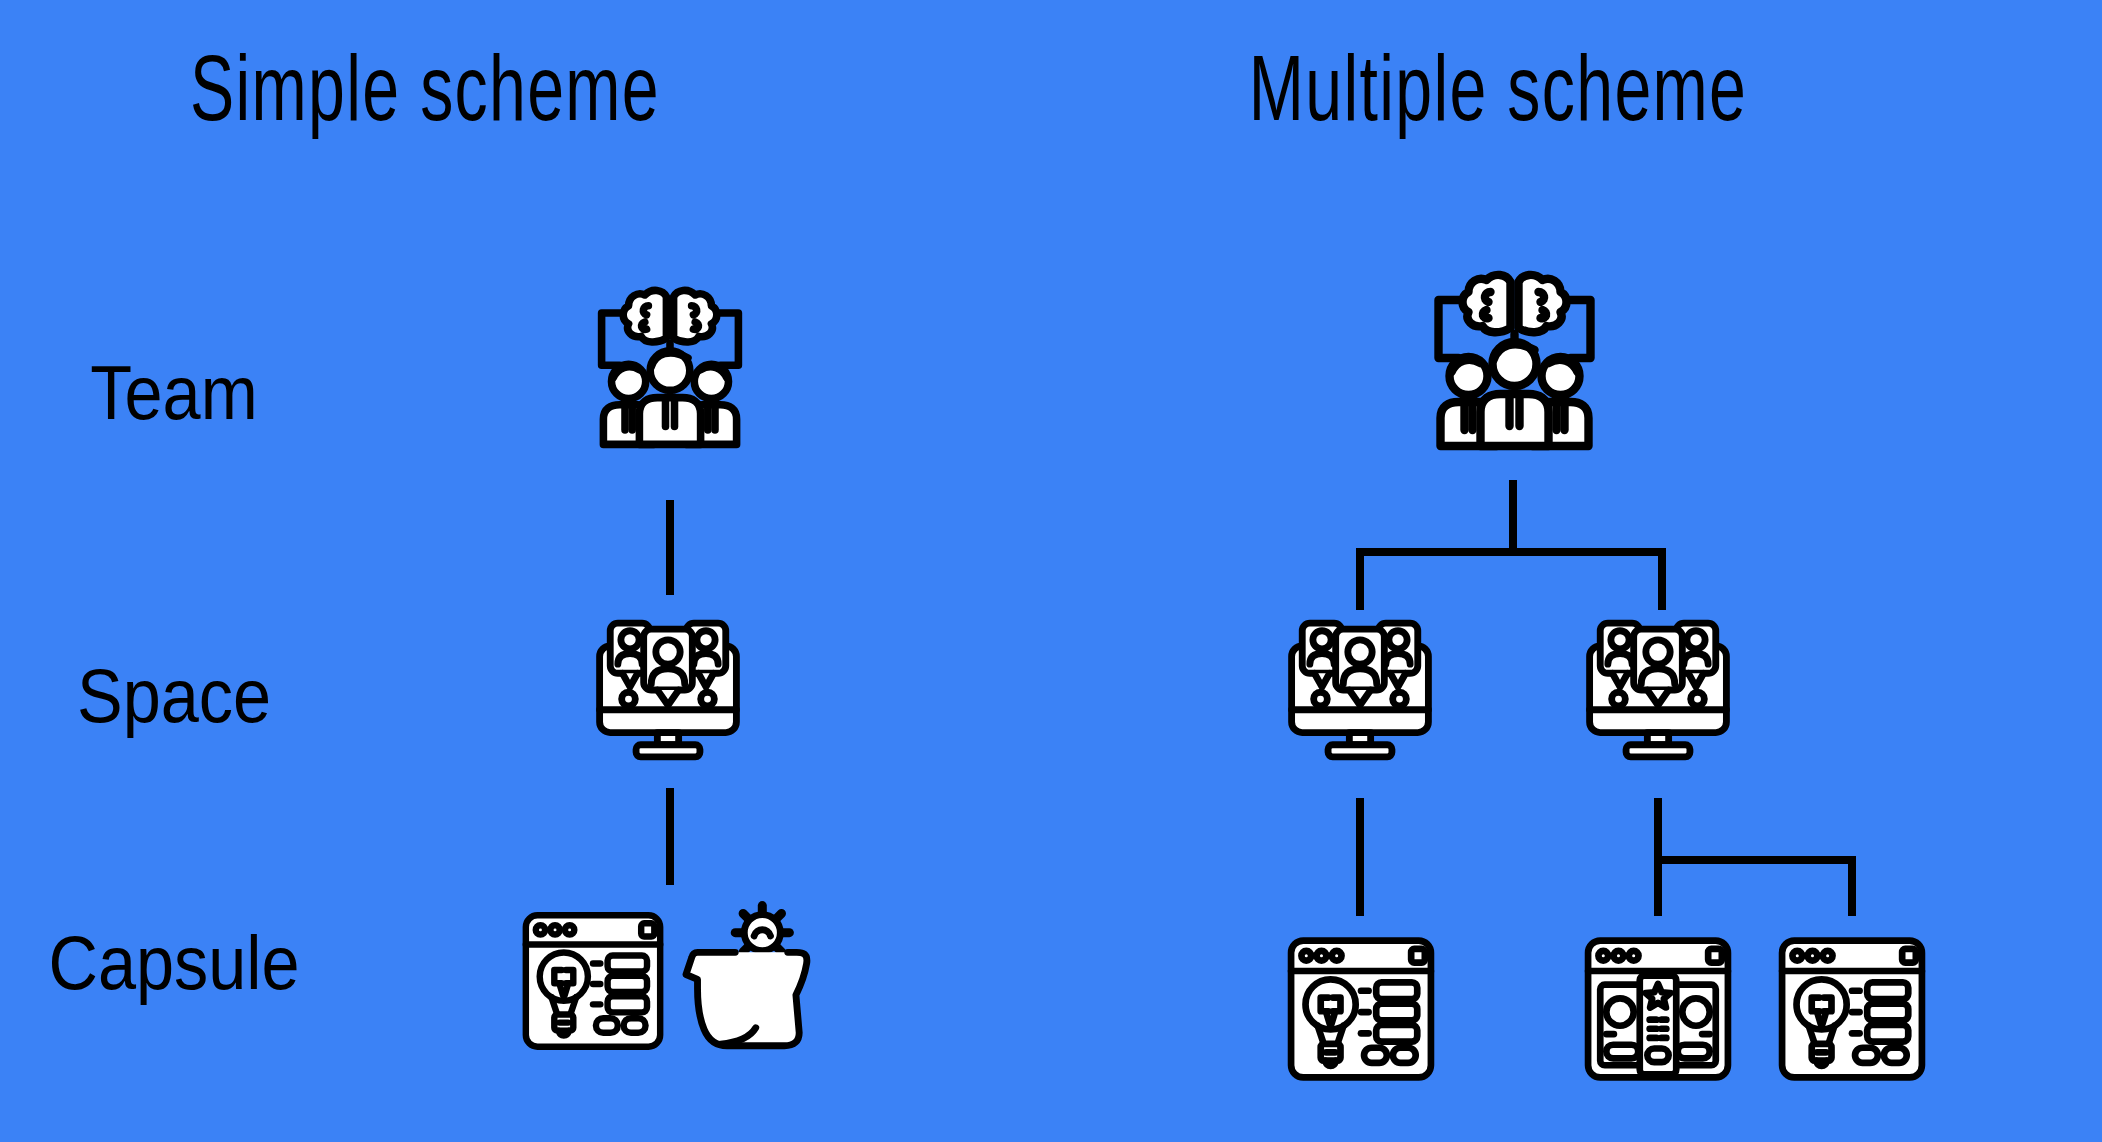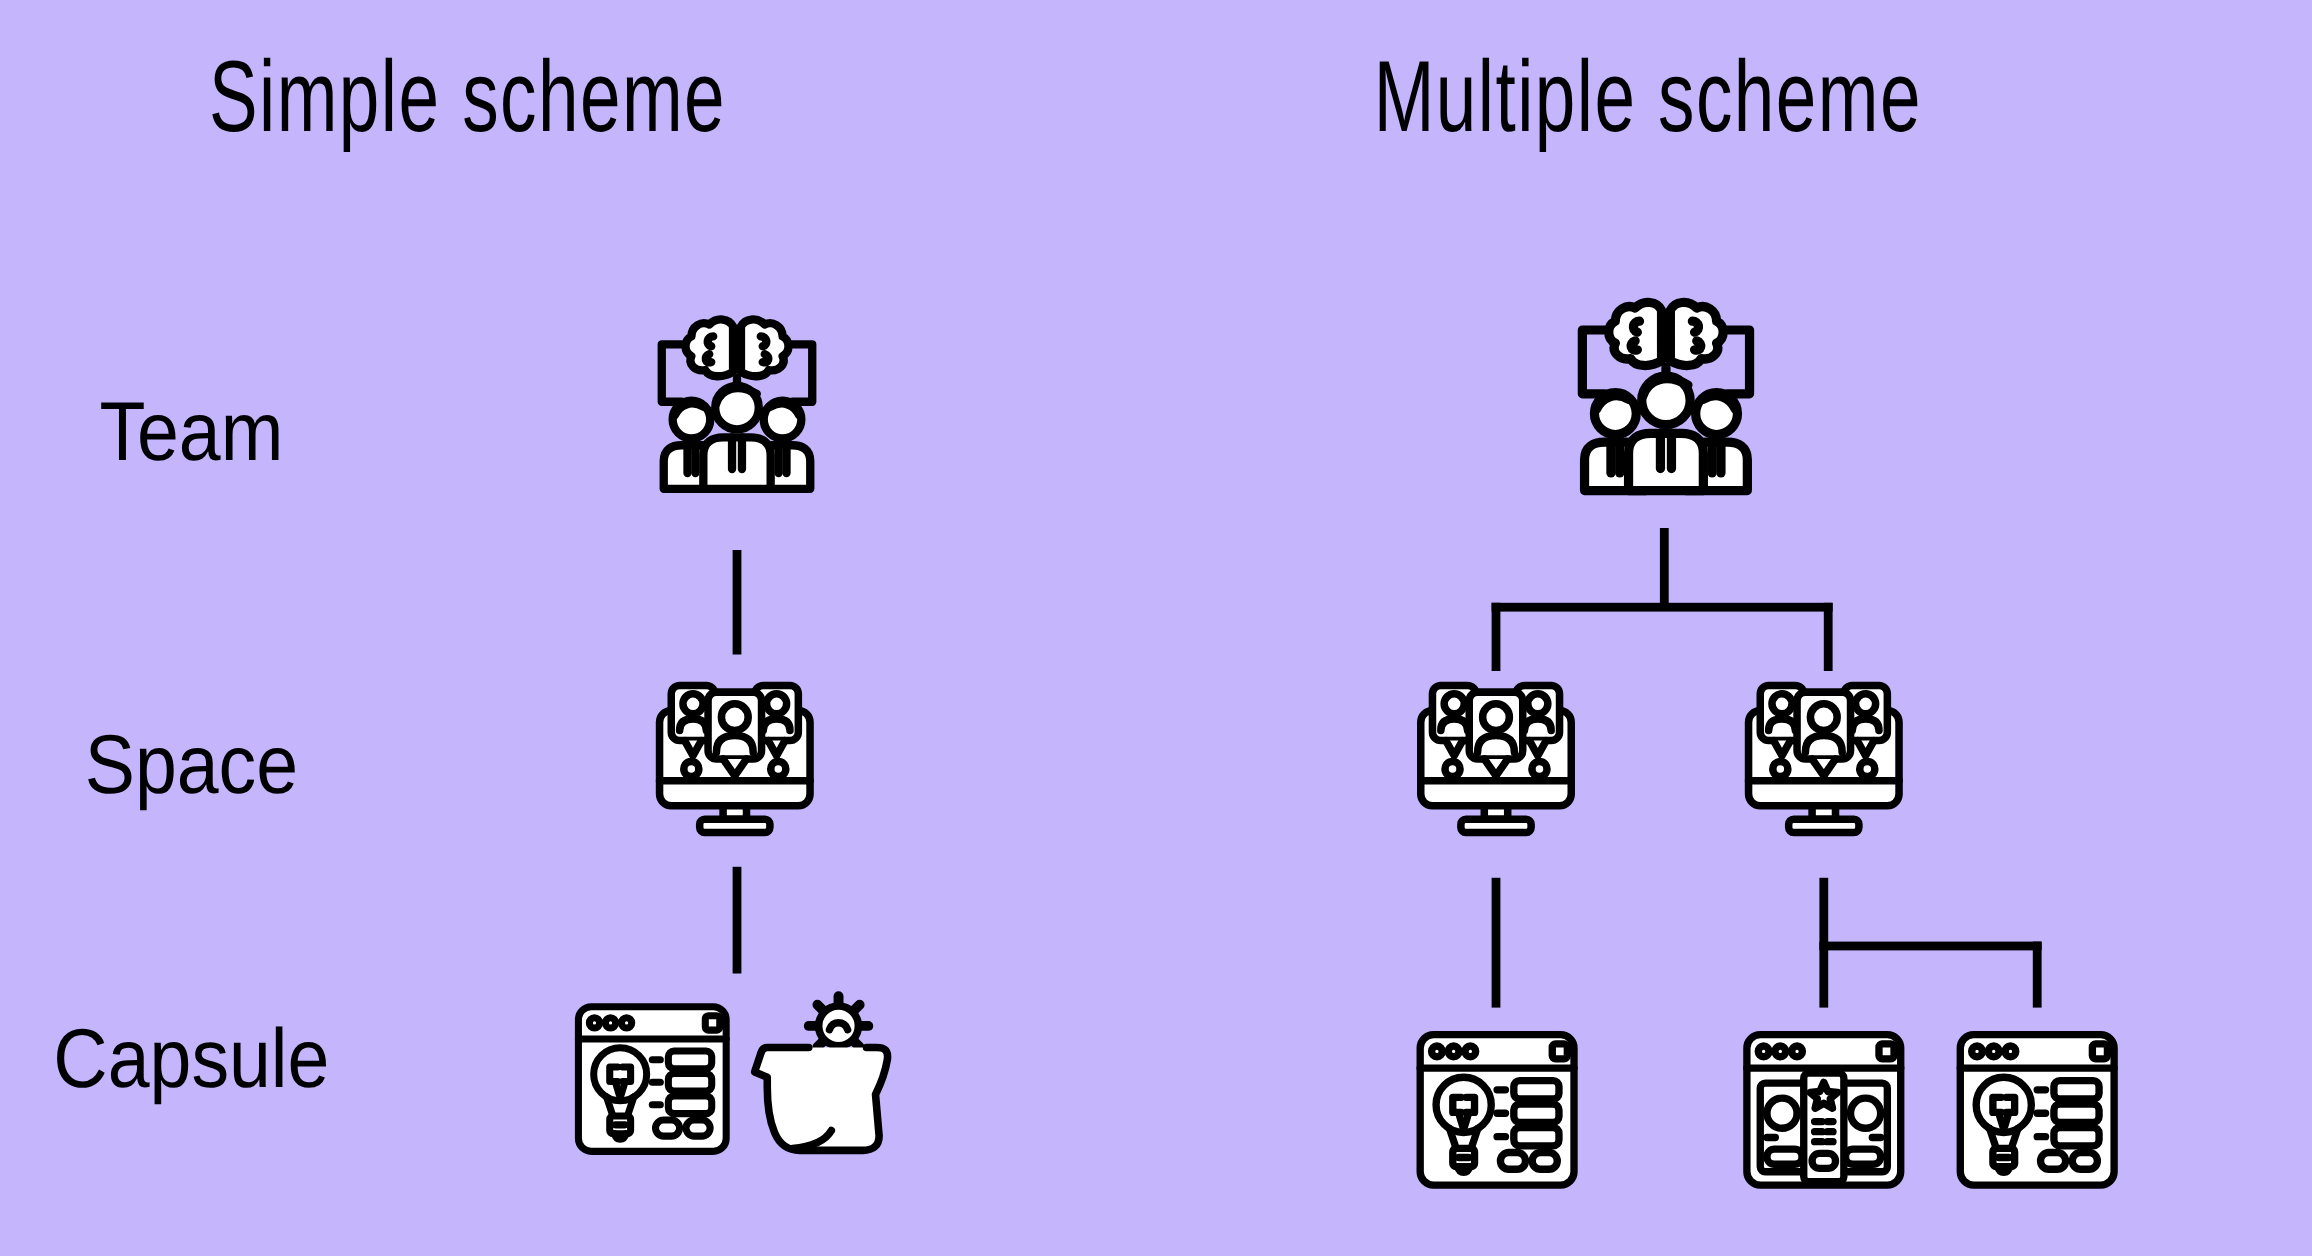--- a/index.html
+++ b/index.html
@@ -1,17 +1,17 @@
 <!DOCTYPE html>
 <html><head>
 <meta charset="utf-8">
 <style>
   html,body { margin:0; padding:0; background:#ffffff; }
   .stage {
-    position:relative; width:2102px; height:1142px; background:#c4b5fd;
+    position:relative; width:2102px; height:1142px; background:#3b82f6;
     font-family:"Liberation Sans","DejaVu Sans",sans-serif; color:#000;
     overflow:hidden;
   }
   .title {
     position:absolute; font-size:92px; line-height:1; white-space:nowrap;
     transform:translateX(-50%) scaleX(0.72); letter-spacing:0.02em; font-weight:400;
   }
   .rowlabel {
     position:absolute; font-size:76px; line-height:1; white-space:nowrap;
     transform:translateX(-50%) scaleX(0.9); font-weight:400;

